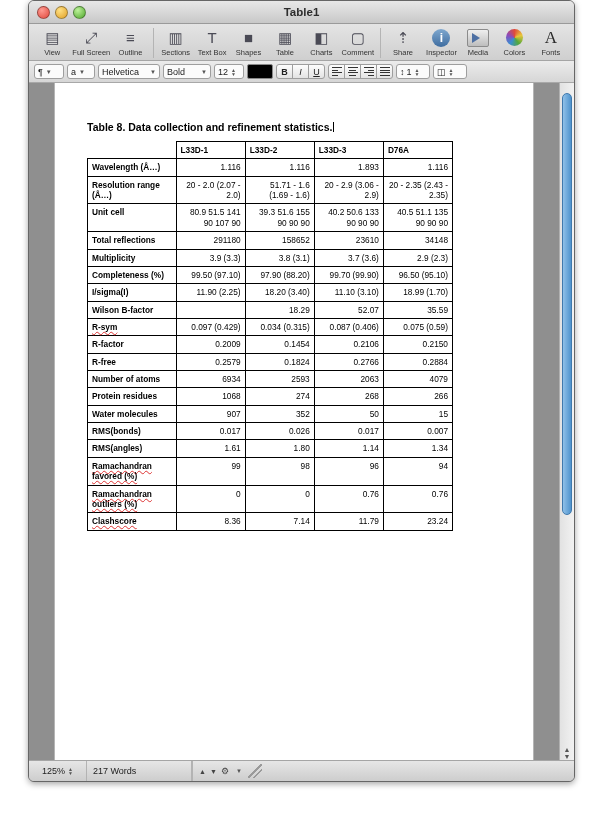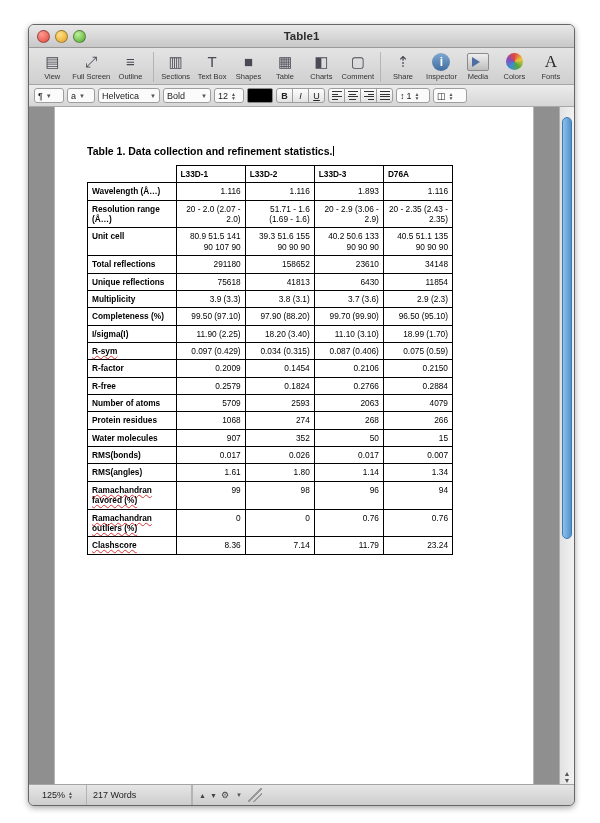--- a/index.html
+++ b/index.html
@@ -9,21 +9,21 @@
   }
   body {
     width: 600px;
     height: 823px;
     font-family: "Liberation Sans", sans-serif;
     overflow: hidden;
   }
   .window {
     position: absolute;
     left: 28px;
-    top: 24px;
+    top: 0;
     width: 545px;
     height: 780px;
     border: 1px solid #666;
     border-radius: 6px;
     background: #d8d8d8;
     box-shadow: 0 2px 6px rgba(0,0,0,0.35);
     overflow: hidden;
     display: flex;
     flex-direction: column;
   }
@@ -492,21 +492,21 @@
           <span>▲</span>
           <span>▼</span>
         </span>
     </div>
   </div>
 
   <div class="docarea">
     <div class="page">
       <div class="page-inner">
         <div class="doc-title">
-          <span>Table 1.  Data collection and refinement statistics.</span><span class="cursor"></span>
+          <span>Table 8.  Data collection and refinement statistics.</span><span class="cursor"></span>
         </div>
         <table class="stats">
           <thead>
             <tr class="header">
               <th class="rowhead"></th>
               <th class="colhead">L33D-1</th>
               <th class="colhead">L33D-2</th>
               <th class="colhead">L33D-3</th>
               <th class="colhead">D76A</th>
             </tr>
@@ -534,27 +534,20 @@
                 <td>40.5 51.1 135 90 90 90</td>
               </tr>
               <tr>
                 <th class="rowhead">Total reflections</th>
                 <td>291180</td>
                 <td>158652</td>
                 <td>23610</td>
                 <td>34148</td>
               </tr>
               <tr>
-                <th class="rowhead">Unique reflections</th>
-                <td>75618</td>
-                <td>41813</td>
-                <td>6430</td>
-                <td>11854</td>
-              </tr>
-              <tr>
                 <th class="rowhead">Multiplicity</th>
                 <td>3.9 (3.3)</td>
                 <td>3.8 (3.1)</td>
                 <td>3.7 (3.6)</td>
                 <td>2.9 (2.3)</td>
               </tr>
               <tr>
                 <th class="rowhead">Completeness (%)</th>
                 <td>99.50 (97.10)</td>
                 <td>97.90 (88.20)</td>
@@ -562,20 +555,27 @@
                 <td>96.50 (95.10)</td>
               </tr>
               <tr>
                 <th class="rowhead">I/sigma(I)</th>
                 <td>11.90 (2.25)</td>
                 <td>18.20 (3.40)</td>
                 <td>11.10 (3.10)</td>
                 <td>18.99 (1.70)</td>
               </tr>
               <tr>
+                <th class="rowhead">Wilson B-factor</th>
+                <td></td>
+                <td>18.29</td>
+                <td>52.07</td>
+                <td>35.59</td>
+              </tr>
+              <tr>
                 <th class="rowhead squiggle">R-sym</th>
                 <td>0.097 (0.429)</td>
                 <td>0.034 (0.315)</td>
                 <td>0.087 (0.406)</td>
                 <td>0.075 (0.59)</td>
               </tr>
               <tr>
                 <th class="rowhead">R-factor</th>
                 <td>0.2009</td>
                 <td>0.1454</td>
@@ -584,21 +584,21 @@
               </tr>
               <tr>
                 <th class="rowhead">R-free</th>
                 <td>0.2579</td>
                 <td>0.1824</td>
                 <td>0.2766</td>
                 <td>0.2884</td>
               </tr>
               <tr>
                 <th class="rowhead">Number of atoms</th>
-                <td>5709</td>
+                <td>6934</td>
                 <td>2593</td>
                 <td>2063</td>
                 <td>4079</td>
               </tr>
               <tr>
                 <th class="rowhead">Protein residues</th>
                 <td>1068</td>
                 <td>274</td>
                 <td>268</td>
                 <td>266</td>

